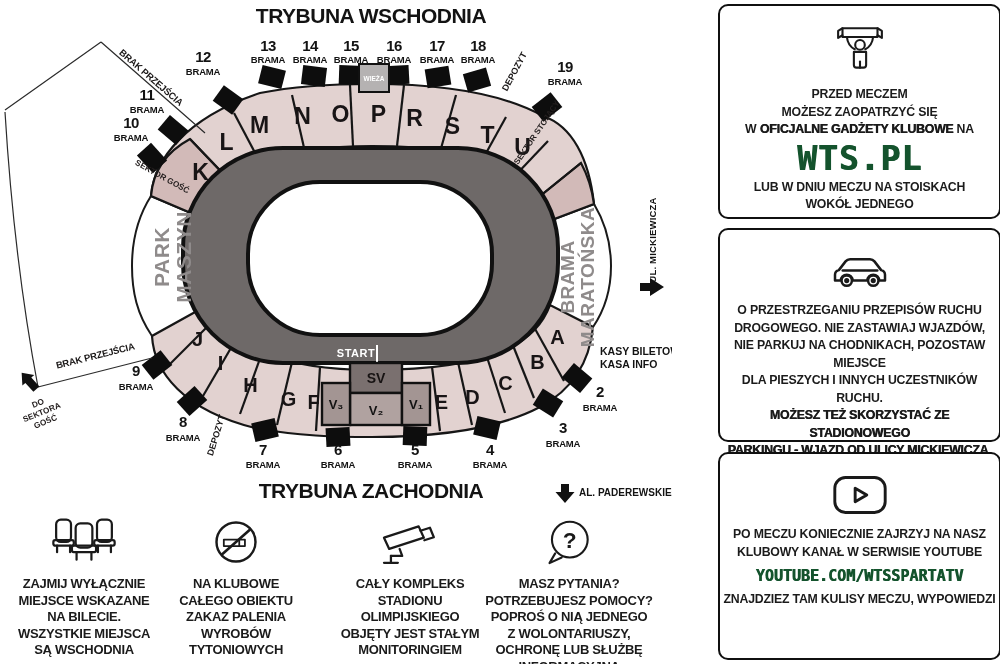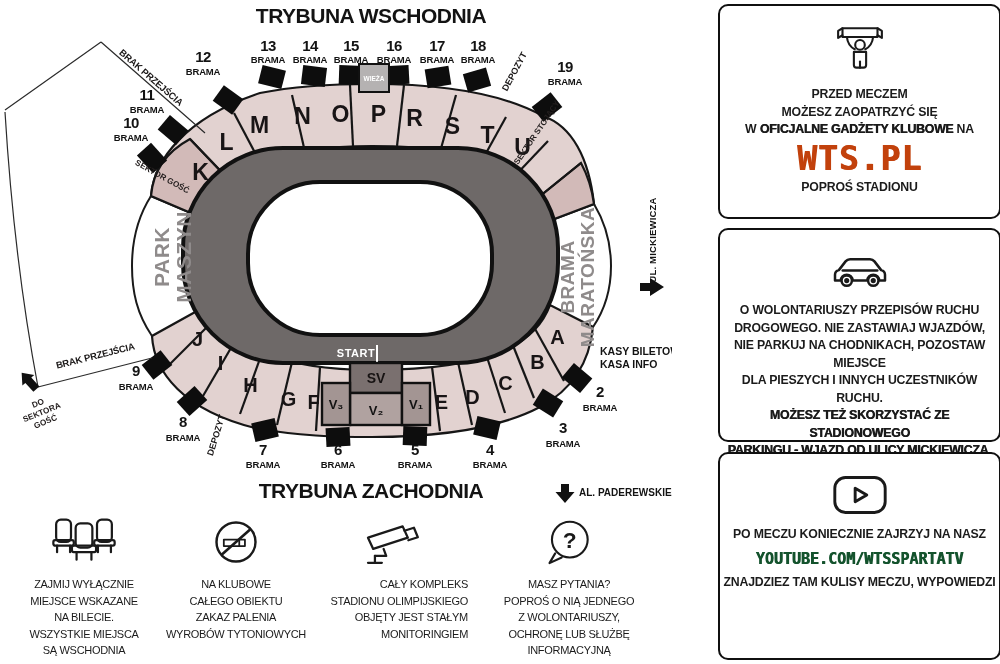--- a/index.html
+++ b/index.html
@@ -28,32 +28,32 @@
 
   
   .panel{position:absolute;left:678px;width:283px;border:2.5px solid #101010;border-radius:10px;
          box-sizing:border-box;text-align:center;background:#fff;padding:12px 2px;margin-left:40px;}
   .panel.p1{top:4px;height:215px;}
   .panel.p2{top:228px;height:214px;}
   .panel.p3{top:452px;height:208px;}
   .panel .picon{display:block;margin:4px auto 6px auto;}
   .p-line{font-size:12.3px;font-weight:700;line-height:17.5px;color:#1b1b1b;letter-spacing:-0.2px;}
   .xb{text-shadow:0.55px 0 currentColor;}
-  .logo1{font-family:"DejaVu Sans Mono",monospace;font-size:33px;font-weight:bold;color:#c2410c;
+  .logo1{font-family:"DejaVu Sans Mono",monospace;font-size:33px;font-weight:bold;color:#14532d;
          letter-spacing:1px;line-height:36px;margin:2px 0;text-shadow:0.9px 0 currentColor;}
   .logo2{font-family:"DejaVu Sans Mono",monospace;font-size:15px;font-weight:bold;color:#14532d;
          line-height:26px;margin:2px 0;text-shadow:0.7px 0 currentColor;}
 
   
   .fitem{position:absolute;top:516px;text-align:center;}
   .fitem .ficon{display:block;margin:0 auto 8px auto;}
-  .f-line{font-size:11px;font-weight:400;line-height:16.5px;color:#1b1b1b;letter-spacing:-0.3px;}
+  .f-line{font-size:13px;font-weight:700;line-height:16.5px;color:#1b1b1b;letter-spacing:-0.3px;}
   .f1{left:10px;width:148px;}
   .f2{left:158px;width:156px;}
-  .f3{left:320px;width:148px;text-align:right;}
+  .f3{left:336px;width:148px;}
   .f4{left:466px;width:206px;}
   .icon-stroke{stroke:#1a1a1a;fill:none;stroke-linecap:round;stroke-linejoin:round;}
 </style>
 </head>
 <body>
 
 <div class="poster">
 
   <svg width="672" height="512" viewBox="0 0 672 512" style="position:absolute;left:0;top:0;">
 
@@ -252,50 +252,52 @@
         <path d="M17,16 C18,25 22,28 26,30 M47,16 C46,25 42,28 38,30"></path>
         <circle cx="32" cy="25" r="5.5"></circle>
         <path d="M25,33 h14 v15 a3,3 0 0 1 -3,3 h-8 a3,3 0 0 1 -3,-3 z"></path>
         <line x1="32" y1="44" x2="32" y2="51"></line>
       </g>
     </svg>
     <div class="p-line">PRZED MECZEM</div>
     <div class="p-line">MOŻESZ ZAOPATRZYĆ SIĘ</div>
     <div class="p-line"><span>W </span><span class="xb">OFICJALNE GADŻETY KLUBOWE</span><span> NA</span></div>
     <div class="logo1">WTS.PL</div>
-    <div class="p-line">POPROŚ STADIONU</div>
+    <div class="p-line">LUB W DNIU MECZU NA STOISKACH</div>
+    <div class="p-line">WOKÓŁ JEDNEGO</div>
   </div>
 
   <div class="panel p2">
     <svg class="picon" width="62" height="50" viewBox="0 0 64 52">
       <g class="icon-stroke" stroke-width="2.6">
         <path d="M6,36 v-6 a5,5 0 0 1 4,-4.9 L17,16 a6,6 0 0 1 4.7,-2.2 h20.6 A6,6 0 0 1 47,16 l7,9.1 a5,5 0 0 1 4,4.9 v6 h-6 a6.2,6.2 0 0 0 -12.4,0 H24.4 a6.2,6.2 0 0 0 -12.4,0 z"></path>
         <circle cx="18.2" cy="36" r="5.4"></circle>
           <circle cx="45.8" cy="36" r="5.4"></circle>
         <circle cx="18.2" cy="36" r="1.4"></circle>
           <circle cx="45.8" cy="36" r="1.4"></circle>
         <line x1="14" y1="25.5" x2="50" y2="25.5"></line>
       </g>
     </svg>
-    <div class="p-line">O WOLONTARIUSZY PRZEPISÓW RUCHU</div>
+    <div class="p-line">O PRZESTRZEGANIU PRZEPISÓW RUCHU</div>
     <div class="p-line">DROGOWEGO. NIE ZASTAWIAJ WJAZDÓW,</div>
     <div class="p-line">NIE PARKUJ NA CHODNIKACH, POZOSTAW MIEJSCE</div>
     <div class="p-line">DLA PIESZYCH I INNYCH UCZESTNIKÓW RUCHU.</div>
     <div class="p-line xb">MOŻESZ TEŻ SKORZYSTAĆ ZE STADIONOWEGO</div>
     <div class="p-line xb">PARKINGU - WJAZD OD ULICY MICKIEWICZA.</div>
   </div>
 
   <div class="panel p3">
     <svg class="picon" width="62" height="50" viewBox="0 0 64 48">
       <g class="icon-stroke" stroke-width="3">
         <rect x="6" y="6" width="52" height="36" rx="11"></rect>
         <path d="M27,17 v14 l12,-7 z"></path>
       </g>
     </svg>
     <div class="p-line">PO MECZU KONIECZNIE ZAJRZYJ NA NASZ</div>
+    <div class="p-line">KLUBOWY KANAŁ W SERWISIE YOUTUBE</div>
     <div class="logo2">YOUTUBE.COM/WTSSPARTATV</div>
     <div class="p-line">ZNAJDZIEZ TAM KULISY MECZU, WYPOWIEDZI</div>
   </div>
 
   <div class="fitem f1">
     <svg class="ficon" width="78" height="52" viewBox="0 0 76 56">
       <g class="icon-stroke" stroke-width="2.4" fill="#ffffff">
         <rect x="8" y="4" width="16" height="24" rx="5"></rect>
           <rect x="5" y="26" width="22" height="6" rx="2"></rect>
         <line x1="9" y1="32" x2="9" y2="39"></line>
@@ -349,18 +351,19 @@
 
   <div class="fitem f4">
     <svg class="ficon" width="54" height="52" viewBox="0 0 64 64">
       <g class="icon-stroke" stroke-width="2.6">
         <circle cx="33" cy="29" r="22"></circle>
         <path d="M15,46 L8,58 L23,51" fill="#ffffff"></path>
       </g>
       <text x="33" y="39" text-anchor="middle" style="font:bold 28px 'Liberation Sans',sans-serif;fill:#1a1a1a;">?</text>
     </svg>
     <div class="f-line">MASZ PYTANIA?</div>
+    <div class="f-line">POTRZEBUJESZ POMOCY?</div>
     <div class="f-line">POPROŚ O NIĄ JEDNEGO</div>
     <div class="f-line">Z WOLONTARIUSZY,</div>
     <div class="f-line">OCHRONĘ LUB SŁUŻBĘ INFORMACYJNĄ</div>
   </div>
 
 </div>
 
 </body></html>

